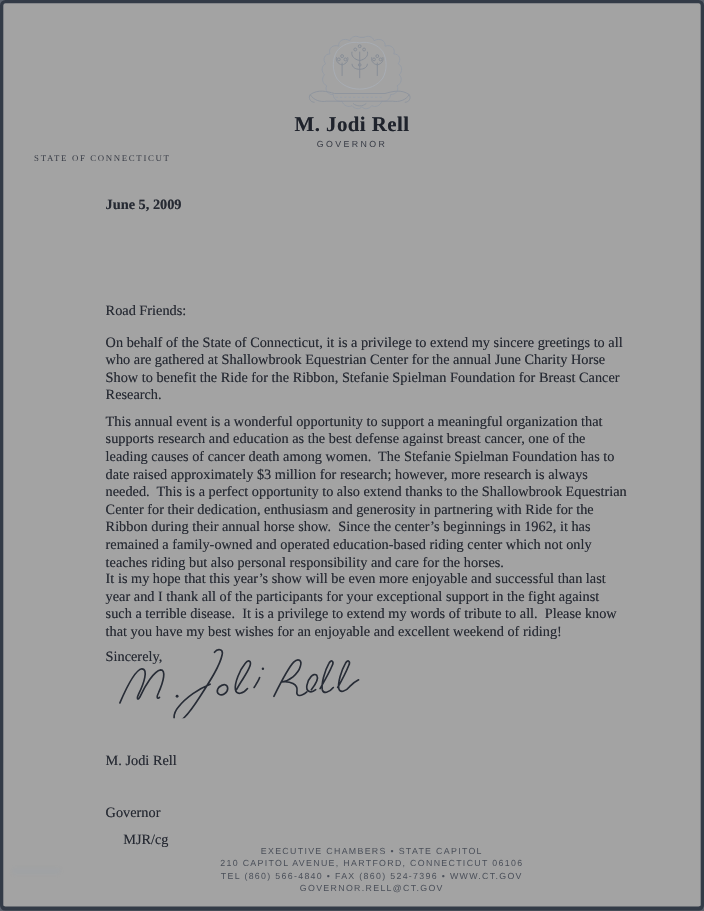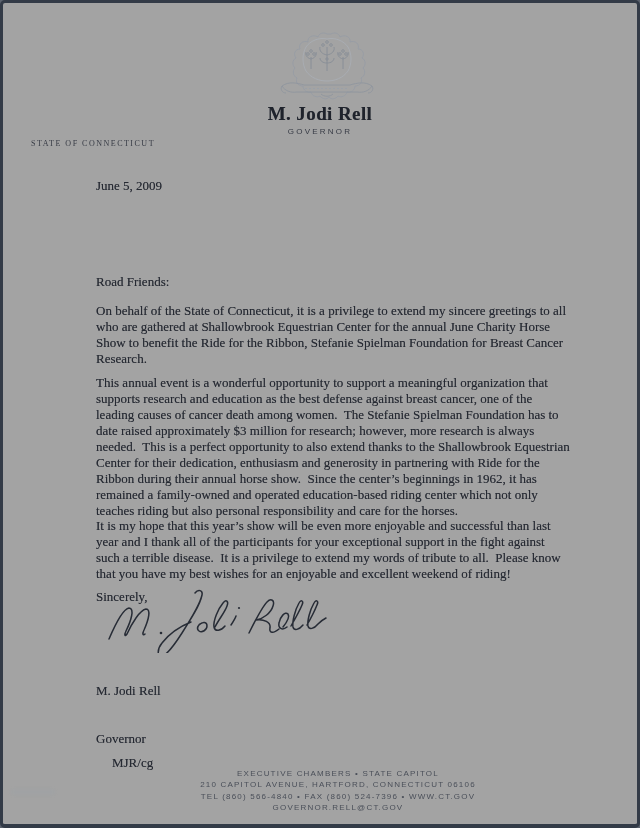--- a/index.html
+++ b/index.html
@@ -14,21 +14,21 @@
   
   .seal{position:absolute;left:272px;top:27px;width:104px;height:72px;}
   .lh-name{position:absolute;left:0;right:0;top:100px;text-align:center;
     font-size:19px;font-weight:bold;letter-spacing:.4px;color:#1f232c;}
   .lh-title{position:absolute;left:0;right:0;top:124px;text-align:center;
     font-family:"Liberation Sans",sans-serif;font-size:8px;letter-spacing:2.2px;color:#373b45;}
   .lh-state{position:absolute;left:0;right:0;top:136px;text-align:left;
     font-family:Liberation Serif, serif;font-size:8px;letter-spacing:1.5px;color:#373b45;margin-left:28px;}
   
   .body-text{font-size:13px;line-height:16px;white-space:pre-wrap;width:505px;}
-  .date{left:93px;top:175px;}
+  .date{left:93px;top:175px;font-weight:bold;}
   .recipient{left:93px;top:214px;}
   .salutation{left:93px;top:271px;}
   .p1{left:93px;top:300px;}
   .p2{left:93px;top:372px;}
   .p3{left:93px;top:515px;}
   .closing{left:93px;top:586px;}
   .signature{position:absolute;left:96px;top:578px;width:232px;height:72px;}
   .signer{left:93px;top:648px;}
   .initials{left:93px;top:752px;margin-left:16px;}
   

